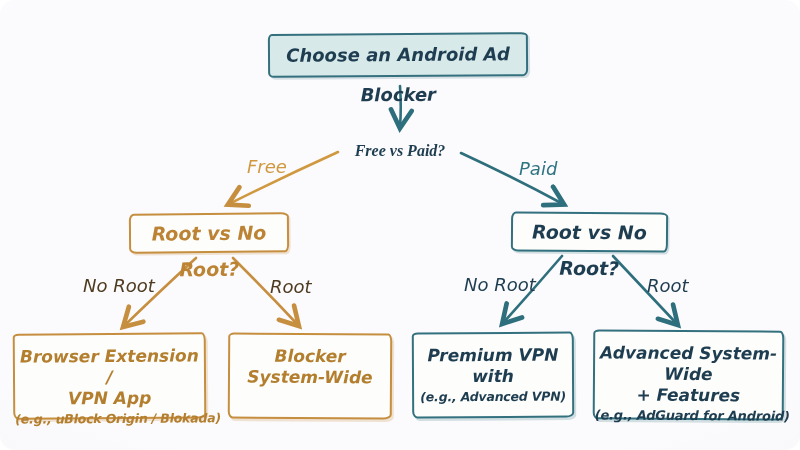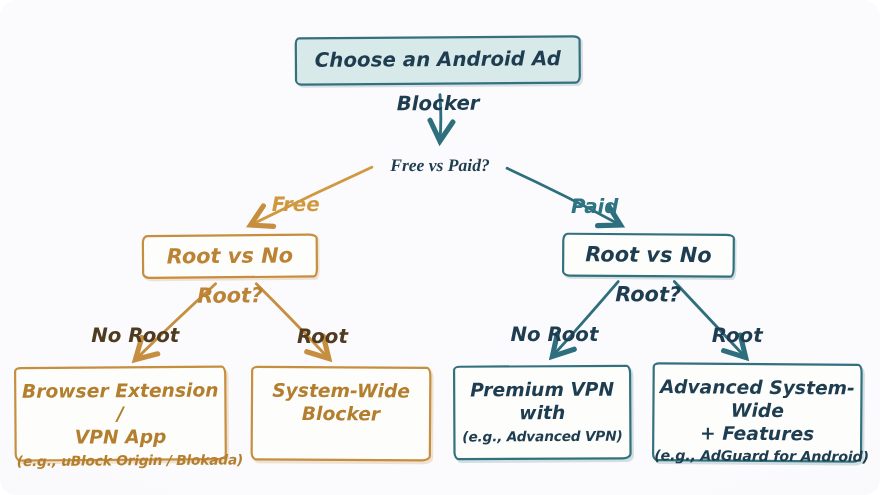--- a/index.html
+++ b/index.html
@@ -56,22 +56,22 @@
   .decision-right{
     left:511px;top:212px;width:157px;
     border:2px solid #33717f;
     color:#1e3d50;
     transform:rotate(0.4deg);
     box-shadow:1.5px 2px 0 rgba(51,113,127,0.2);
   }
   
   .edge-label{
     position:absolute;
-    font-style:italic;font-weight:bold;
-    font-size:18px;white-space:nowrap;margin-top:20px;
+    font-style:italic;font-weight:normal;
+    font-size:18px;white-space:nowrap;
   }
   .lbl-free{left:247px;top:156px;color:#d0983f;}
   .lbl-paid{left:519px;top:158px;color:#2e7482;text-align:center;}
   .lbl-free-noroot{left:83px;top:275px;color:#4e3b20;}
   .lbl-free-root{left:270px;top:276px;color:#4e3b20;}
   .lbl-paid-noroot{left:464px;top:274px;color:#1e3d50;}
   .lbl-paid-root{left:647px;top:275px;color:#1e3d50;}
 
   
   .leaf{
@@ -133,22 +133,22 @@
   <div class="edge-label lbl-paid-noroot">No Root</div>
   <div class="edge-label lbl-paid-root">Root</div>
 
   <div class="node leaf leaf-orange leaf1">
     <div class="main">Browser Extension /</div>
     <div class="main">VPN App</div>
     <div class="example">(e.g., uBlock Origin / Blokada)</div>
   </div>
 
   <div class="node leaf leaf-orange leaf2">
+    <div class="main">Blocker</div>
     <div class="main">System-Wide</div>
-    <div class="main">Blocker</div>
   </div>
 
   <div class="node leaf leaf-teal leaf3">
     <div class="main">Premium VPN with</div>
     <div class="example">(e.g., Advanced VPN)</div>
   </div>
 
   <div class="node leaf leaf-teal leaf4">
     <div class="main">Advanced System-Wide</div>
     <div class="main">+ Features</div>

